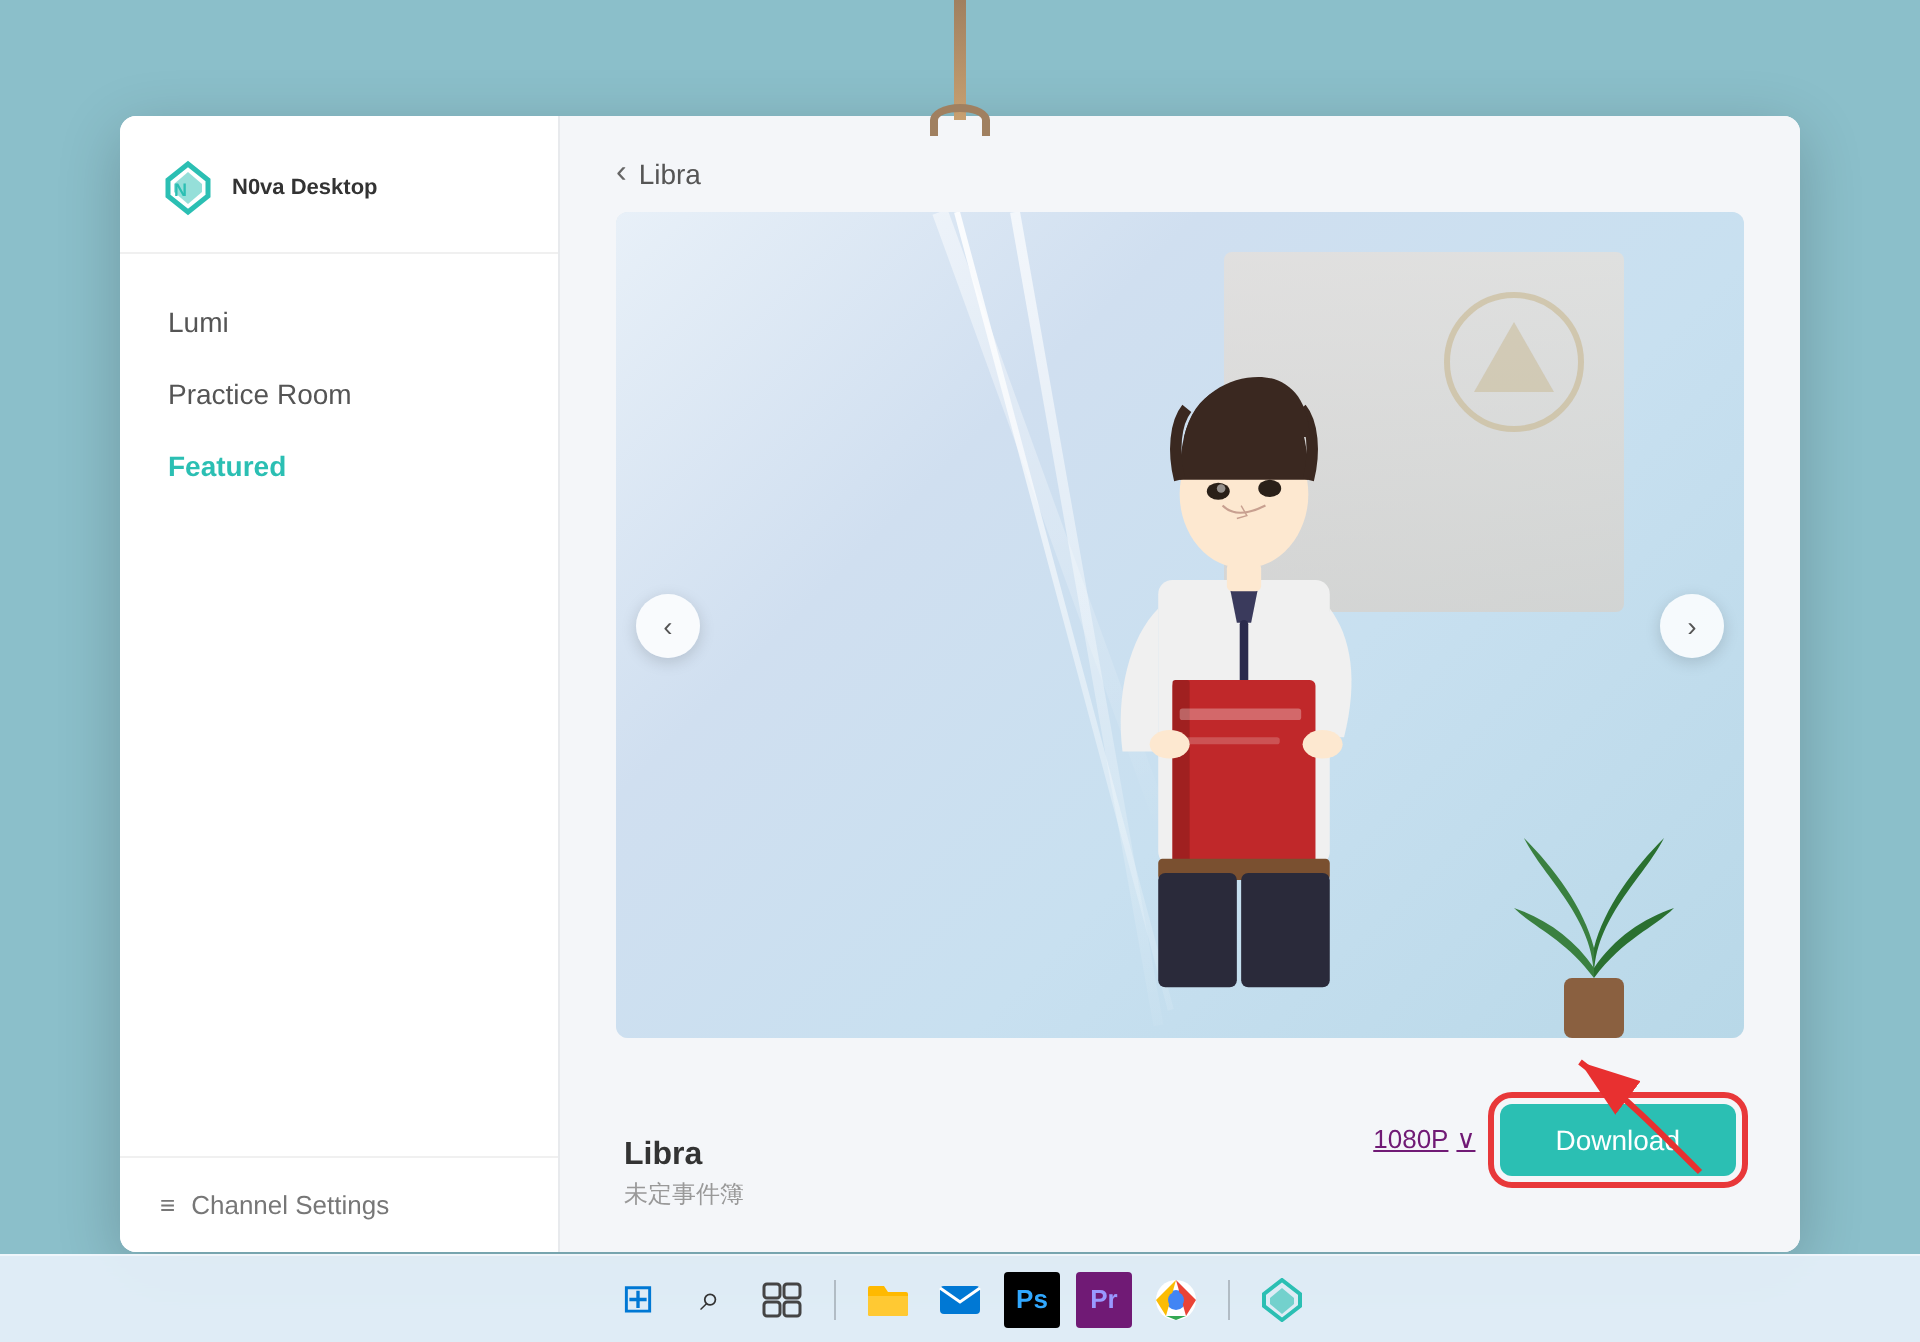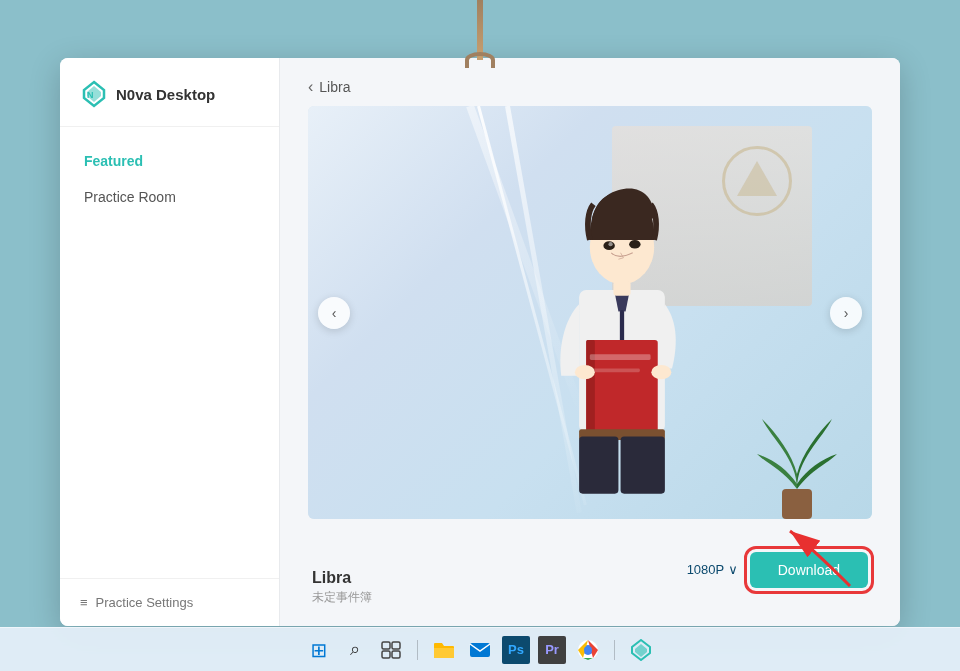--- a/index.html
+++ b/index.html
@@ -68,21 +68,21 @@
       border-bottom: 1px solid #f0f0f0;
     }
 
     .logo-icon {
       width: 28px;
       height: 28px;
       flex-shrink: 0;
     }
 
     .sidebar-logo-text {
-      font-size: 15px;
+      font-size: 11px;
       font-weight: 600;
       color: #333;
     }
 
     .sidebar-nav {
       flex: 1;
       padding: 16px 0;
     }
 
     .nav-item {
@@ -297,22 +297,23 @@
       display: flex;
       align-items: center;
       gap: 12px;
     }
 
     .resolution-select {
       display: flex;
       align-items: flex-end;
       gap: 4px;
       font-size: 13px;
-      color: #0c4a6e;
-      cursor: pointer;
+      color: #701a75;
+      cursor: pointer;
+      text-decoration: underline;
     }
 
     .download-btn {
       background: #2bbfb3;
       color: white;
       border: none;
       border-radius: 6px;
       padding: 10px 28px;
       font-size: 14px;
       font-weight: 500;
@@ -368,27 +369,28 @@
 
       <svg class="logo-icon" viewBox="0 0 28 28" fill="none" xmlns="http://www.w3.org/2000/svg">
         <polygon points="14,2 24,10 24,18 14,26 4,18 4,10" fill="none" stroke="#2bbfb3" stroke-width="2.5"></polygon>
         <polygon points="14,6 21,12 21,16 14,22 7,16 7,12" fill="#2bbfb3" opacity="0.5"></polygon>
         <text x="7" y="18" font-size="9" fill="#2bbfb3" font-weight="bold">N</text>
       </svg>
       <span class="sidebar-logo-text">N0va Desktop</span>
     </div>
 
     <nav class="sidebar-nav">
+      <div class="nav-item">Lumi</div>
+      <div class="nav-item">Practice Room</div>
       <div class="nav-item active">Featured</div>
-      <div class="nav-item">Practice Room</div>
     </nav>
 
     <div class="sidebar-footer">
       <span>≡</span>
-      <span>Practice Settings</span>
+      <span>Channel Settings</span>
     </div>
   </div>
 
   <div class="main-content">
     <div class="content-header">
       <div class="back-btn">
         <span class="back-chevron">‹</span>
         <span>Libra</span>
       </div>
     </div>
@@ -511,22 +513,22 @@
       <path d="M1,5 L1,16 Q1,17 2,17 L20,17 Q21,17 21,16 L21,6 Q21,5 20,5 L11,5 L9,2 L2,2 Q1,2 1,3 Z" fill="#ffb900" stroke="none"></path>
       <path d="M1,7 L21,7 L21,16 Q21,17 20,17 L2,17 Q1,17 1,16 Z" fill="#ffc933"></path>
     </svg>
   </div>
   <div class="taskbar-icon">
     <svg width="22" height="18" viewBox="0 0 22 18">
       <rect x="1" y="2" width="20" height="14" rx="2" fill="#0078d4"></rect>
       <path d="M1,3 L11,10 L21,3" stroke="white" stroke-width="1.5" fill="none"></path>
     </svg>
   </div>
-  <div class="taskbar-icon" style="font-size:13px; font-weight:bold; color:#31a8ff; background:#0c4a6e; padding:2px 4px; border-radius:2px;">Ps</div>
-  <div class="taskbar-icon" style="font-size:13px; font-weight:bold; color:#9999ff; background:#404040; padding:2px 4px; border-radius:2px;">Pr</div>
+  <div class="taskbar-icon" style="font-size:13px; font-weight:bold; color:#31a8ff; background:#000000; padding:2px 4px; border-radius:2px;">Ps</div>
+  <div class="taskbar-icon" style="font-size:13px; font-weight:bold; color:#9999ff; background:#701a75; padding:2px 4px; border-radius:2px;">Pr</div>
   <div class="taskbar-icon">
     <svg width="22" height="22" viewBox="0 0 22 22">
       <circle cx="11" cy="11" r="10" fill="white"></circle>
       <circle cx="11" cy="11" r="5" fill="#4285f4"></circle>
       <path d="M11,1 L21,11 L16,19" fill="#ea4335"></path>
       <path d="M11,1 L1,11 L6,19" fill="#fbbc05"></path>
       <path d="M6,19 L16,19 L11,21" fill="#34a853"></path>
       <circle cx="11" cy="11" r="4" fill="#4285f4"></circle>
     </svg>
   </div>

